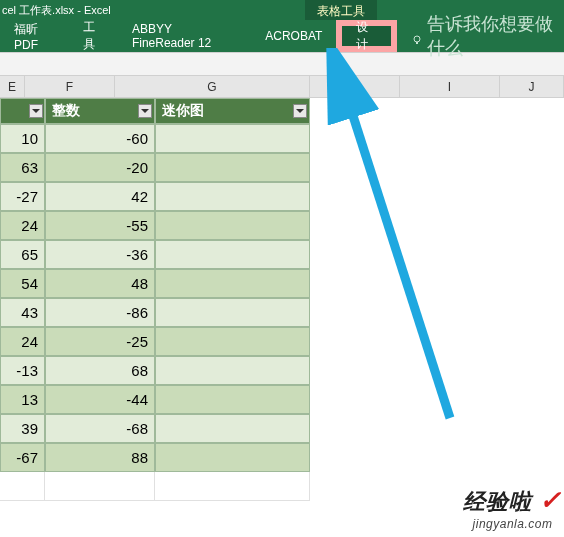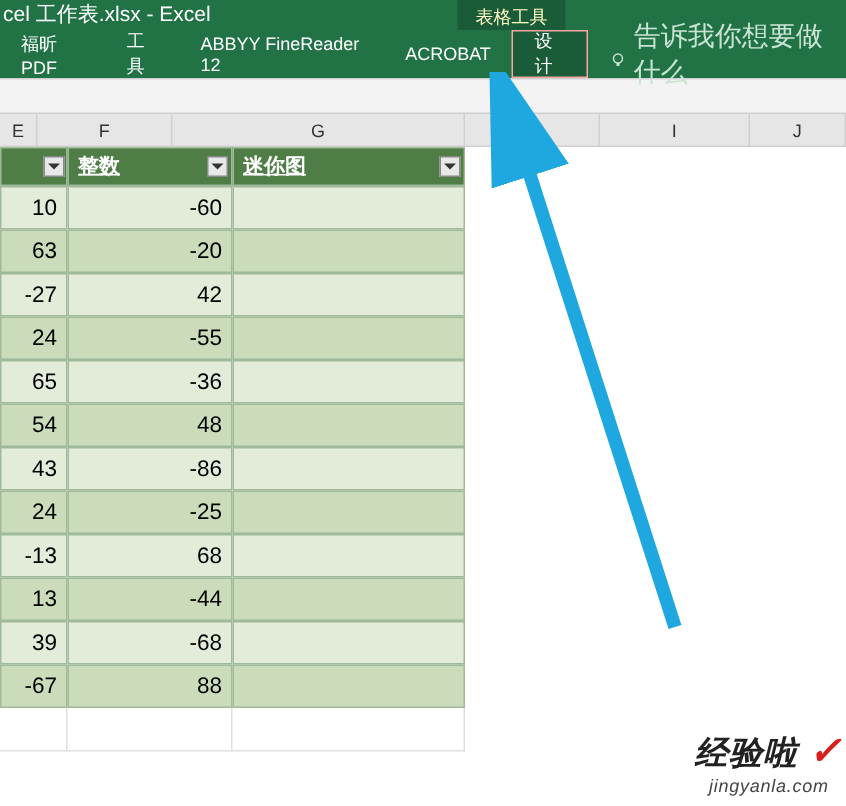--- a/index.html
+++ b/index.html
@@ -8,21 +8,21 @@
       background: #ffffff;
       width: 564px;
       height: 537px;
       overflow: hidden;
       position: relative;
     }
     .titlebar {
       background: #217346;
       color: #ffffff;
       height: 20px;
-      font-size: 14px;
+      font-size: 11px;
       display: flex;
       align-items: center;
       padding-left: 0px;
     }
     .titlebar-left { flex: 0 0 auto; padding-left: 2px; }
     .table-tools {
       position: absolute;
       top: 0;
       left: 305px;
       background: #1a5c38;
@@ -41,21 +41,21 @@
     }
     .ribbon-tab {
       padding: 0 14px;
       height: 32px;
       display: flex;
       align-items: center;
       cursor: pointer;
     }
     .ribbon-tab.active {
       background: #1a5c38;
-      border: 1px solid #fca5a5;
+      border: 6px solid #fca5a5;
     }
     .tell-me {
       display: flex;
       align-items: center;
       padding-left: 14px;
       color: #c9e4d4;
       font-size: 18px;
     }
     .bulb {
       width: 12px; height: 12px;
@@ -101,21 +101,20 @@
     }
     .hdr-cell {
       background: #4f7d46;
       color: #ffffff;
       font-weight: bold;
       display: flex;
       align-items: center;
       padding-left: 6px;
       border: 1px solid #9fb99a;
       position: relative;
-      text-decoration: underline;
     }
     .hdr-cell.first { width: 45px; padding: 0; justify-content: flex-end; }
     .dd {
       width: 14px; height: 14px;
       background: #e8e8e8;
       border: 1px solid #888;
       margin-right: 1px;
       display: flex;
       align-items: center;
       justify-content: center;

